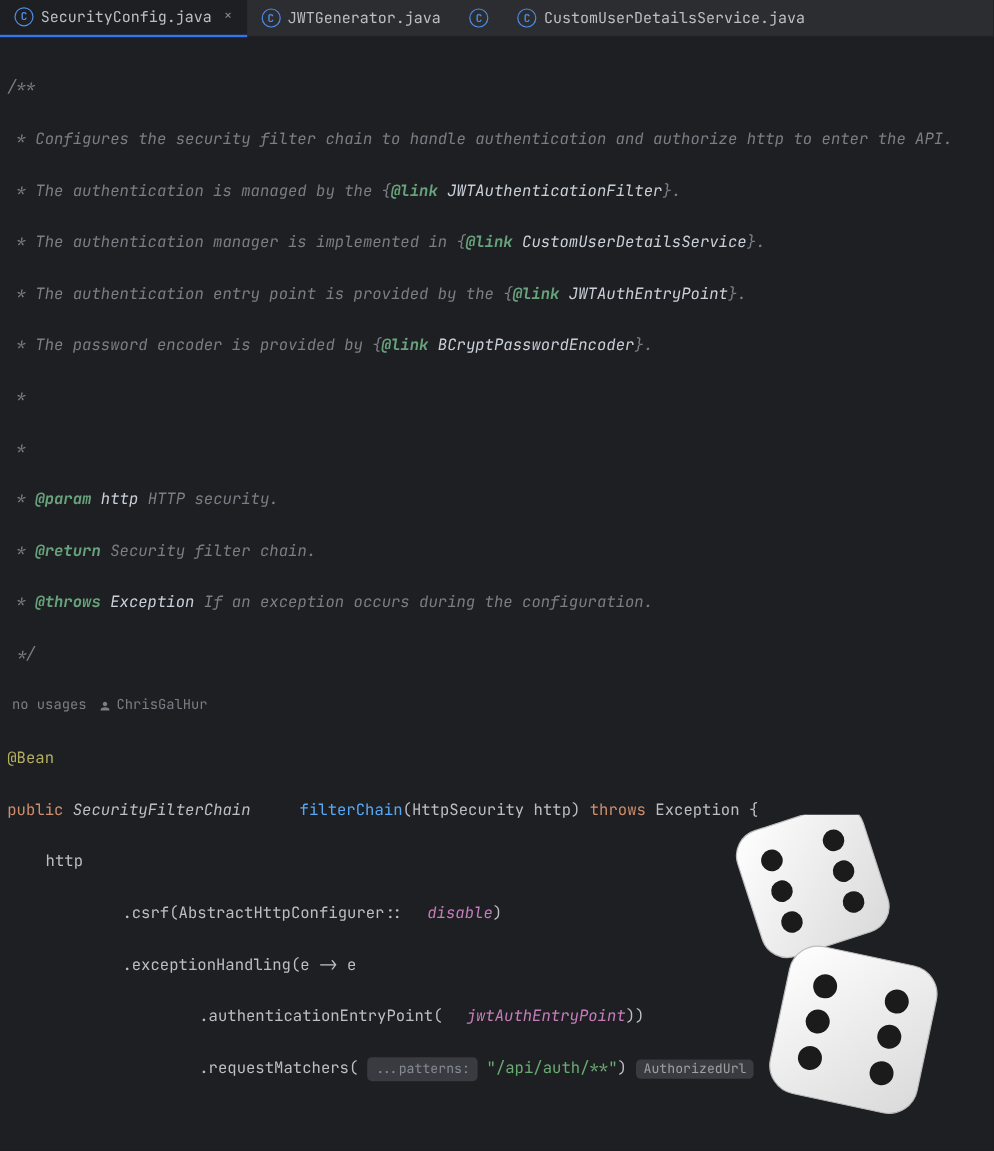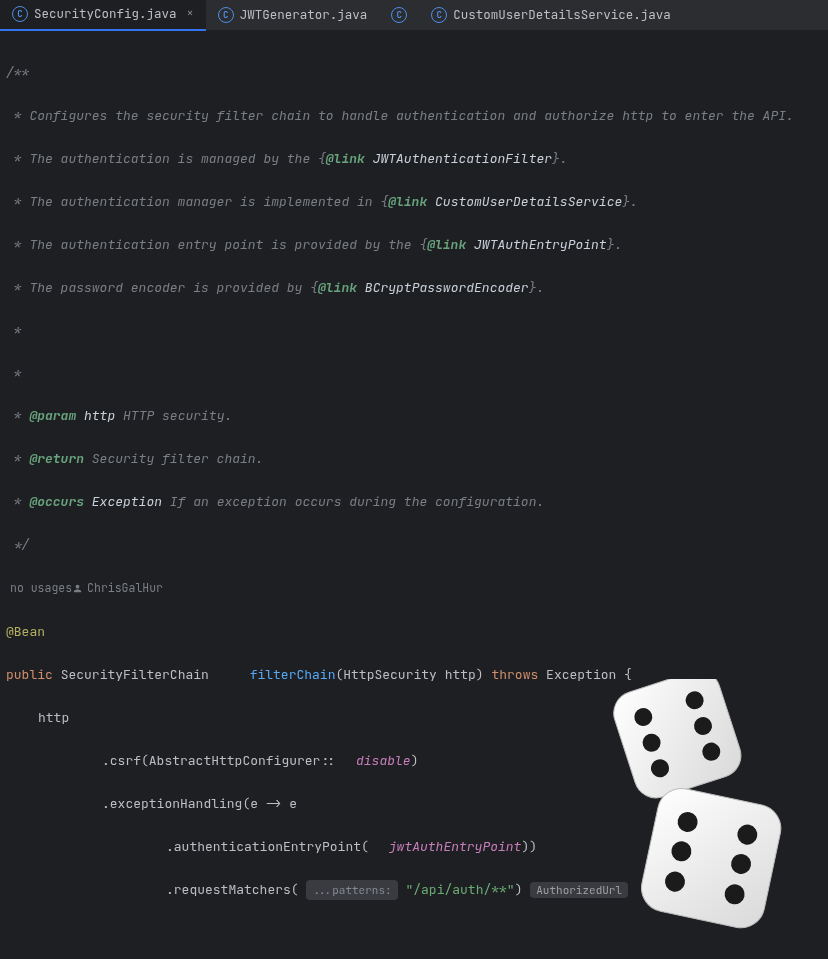--- a/index.html
+++ b/index.html
@@ -8,26 +8,26 @@
 .tab.active{background:#1e1f22;border-bottom:2px solid #3574f0;}
 .tab .ficon{width:14px;height:14px;border-radius:50%;border:1.5px solid #4e8de6;display:inline-flex;align-items:center;justify-content:center;font-size:9px;color:#4e8de6;font-weight:bold;}
 .tab .close{color:#868a91;font-size:12px;margin-left:4px;}
 .editor{padding:10px 6px 0 6px;white-space:pre;position:relative;}
 .c-comment{color:#7a7e85;font-style:italic;}
 .c-comment .link{color:#c9d0d9;font-style:italic;}
 .c-tag{color:#67a37c;font-style:italic;font-weight:bold;}
 .c-ann{color:#b3ae60;}
 .c-kw{color:#cf8e6d;}
 .c-fn{color:#56a8f5;margin-left:33px;}
-.c-type{color:#bcbec4;}
+.c-type{color:#bcbec4;font-style:italic;}
 .c-str{color:#6aab73;}
 .c-field{color:#c77dbb;font-style:italic;margin-left:20px;}
 .c-param-hint{background:#393b40;color:#858a93;border-radius:4px;padding:3px 6px;font-size:11px;font-style:normal;}
 .c-type-hint{background:#393b40;color:#9d9fa3;border-radius:4px;padding:1px 6px;font-size:11px;font-style:normal;}
-.usages{color:#7a7e85;font-size:11.5px;display:flex;align-items:center;padding:2px 0 2px 4px;}
+.usages{color:#7a7e85;font-size:11.5px;display:flex;align-items:center;gap:10px;padding:2px 0 2px 4px;}
 .usages .author{display:flex;align-items:center;gap:4px;}
 .usages .author svg{width:11px;height:11px;fill:#7a7e85;}
 .ind{display:inline-block;}
 .i1{width:32px;background:#2b2d30;}
 .i2{width:32px;}
 .block-a{background:#352e2c;}
 .block-b{background:#3a322c;}
 .block-c{background:#2f2a2a;}
 .dice{position:absolute;right:20px;bottom:20px;width:260px;height:260px;pointer-events:none;}
 </style>
@@ -57,21 +57,21 @@
 <div><span class="c-comment">/**</span></div>
 <div><span class="c-comment"> * Configures the security filter chain to handle authentication and authorize http to enter the API.</span></div>
 <div class="c-comment"><span> * The authentication is managed by the {</span><span class="c-tag">@link</span><span> </span><span class="link">JWTAuthenticationFilter</span><span>}.</span></div>
 <div class="c-comment"><span> * The authentication manager is implemented in {</span><span class="c-tag">@link</span><span> </span><span class="link">CustomUserDetailsService</span><span>}.</span></div>
 <div class="c-comment"><span> * The authentication entry point is provided by the {</span><span class="c-tag">@link</span><span> </span><span class="link">JWTAuthEntryPoint</span><span>}.</span></div>
 <div class="c-comment"><span> * The password encoder is provided by {</span><span class="c-tag">@link</span><span> </span><span class="link">BCryptPasswordEncoder</span><span>}.</span></div>
 <div><span class="c-comment"> *</span></div>
 <div><span class="c-comment"> *</span></div>
 <div class="c-comment"> * <span class="c-tag">@param</span><span class="link"> http </span><span>HTTP security.</span></div>
 <div class="c-comment"> * <span class="c-tag">@return</span><span> Security filter chain.</span></div>
-<div class="c-comment"> * <span class="c-tag">@occurs</span><span class="link"> Exception </span><span>If an exception occurs during the configuration.</span></div>
+<div class="c-comment"> * <span class="c-tag">@throws</span><span class="link"> Exception </span><span>If an exception occurs during the configuration.</span></div>
 <div><span class="c-comment"> */</span></div>
 <div class="usages"><span>no usages</span><span class="author"><svg viewBox="0 0 24 24">
           <path d="M12 12c2.2 0 4-1.8 4-4s-1.8-4-4-4-4 1.8-4 4 1.8 4 4 4zm0 2c-2.7 0-8 1.3-8 4v2h16v-2c0-2.7-5.3-4-8-4z"></path>
         </svg><span>ChrisGalHur</span></span></div>
 <div><span class="c-ann">@Bean</span></div>
 <div><span class="c-kw">public</span><span> </span><span class="c-type">SecurityFilterChain</span><span> </span><span class="c-fn">filterChain</span><span>(HttpSecurity http) </span><span class="c-kw">throws</span><span> Exception {</span></div>
 <div><span class="ind i1"></span><span>http</span></div>
 <div><span class="ind i1"></span><span class="ind i2 block-a"></span><span class="ind i2"></span><span>.csrf(AbstractHttpConfigurer::</span><span class="c-field">disable</span><span>)</span></div>
 <div><span class="ind i1"></span><span class="ind i2 block-a"></span><span class="ind i2"></span><span>.exceptionHandling(e -&gt; e</span></div>
 <div><span class="ind i1"></span><span class="ind i2 block-a"></span><span class="ind i2 block-b"></span><span class="ind i2 block-c"></span><span class="ind i2"></span><span>.authenticationEntryPoint(</span><span class="c-field">jwtAuthEntryPoint</span><span>))</span></div>

